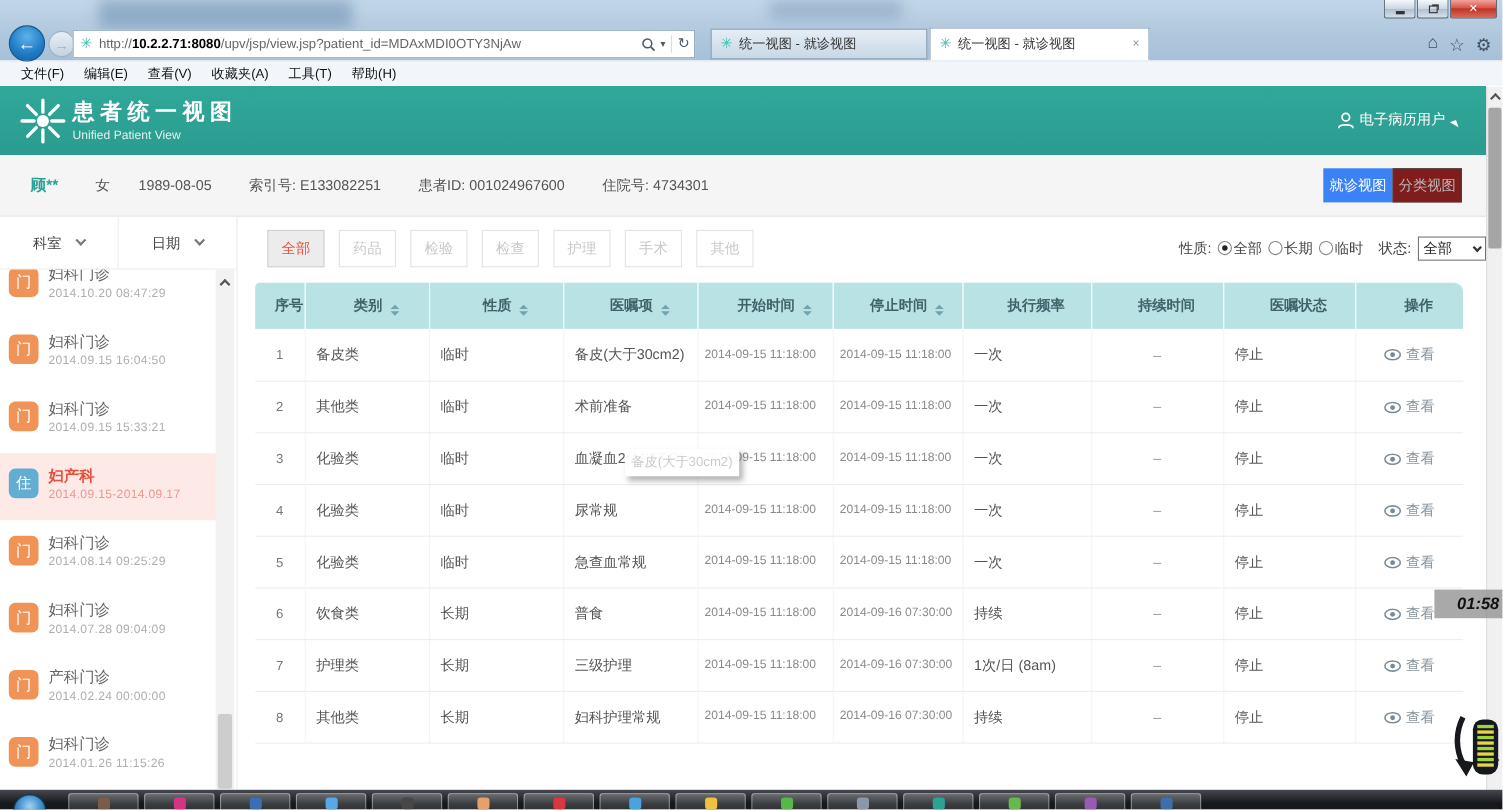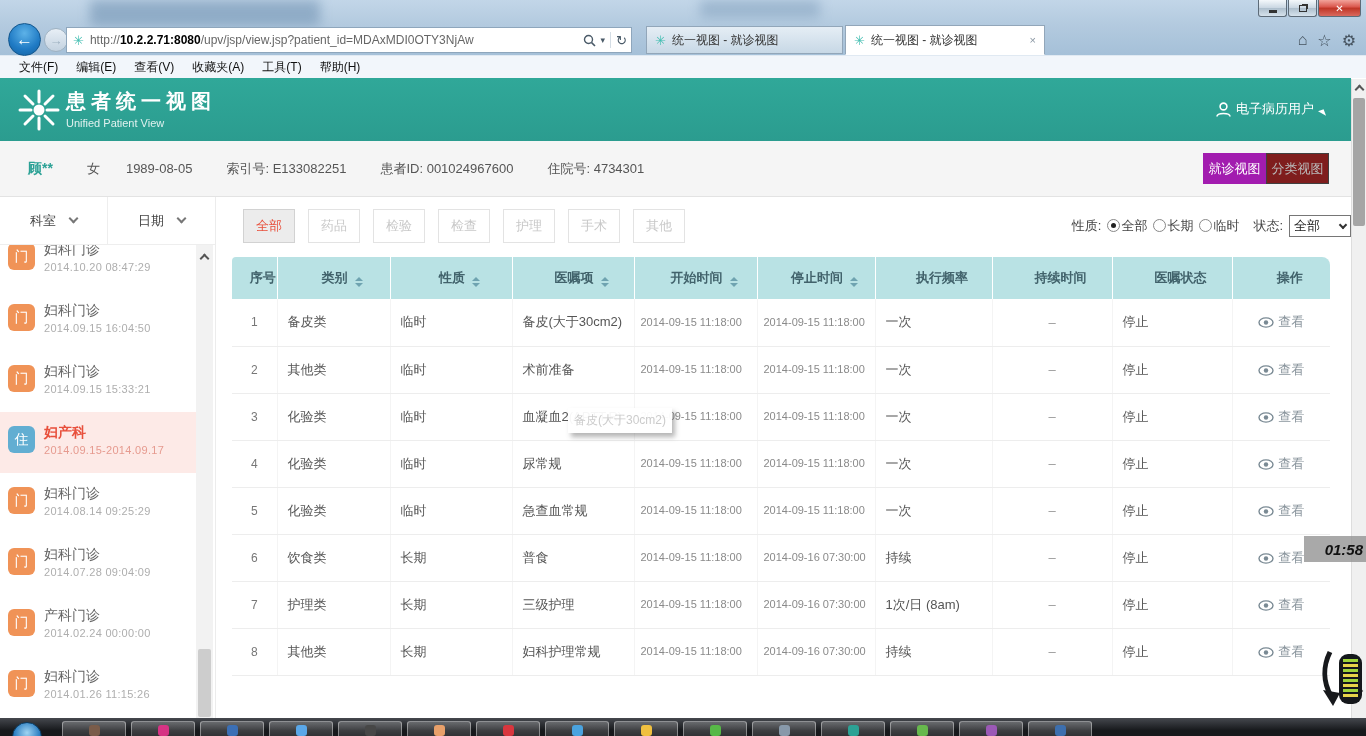--- a/index.html
+++ b/index.html
@@ -53,21 +53,21 @@
   .brand-sub{font-size:11px;color:rgba(255,255,255,.85);margin-top:2px;}
   .user{position:absolute;right:26px;top:22px;display:flex;align-items:center;color:#fff;font-size:13px;gap:4px;}
   .user-caret{width:0;height:0;border-left:6px solid transparent;border-top:7px solid #fff;margin:8px 0 0 1px;transform:rotate(-20deg);}
 
   .patientbar{position:absolute;left:0;top:63px;width:100%;height:56px;background:#f5f5f5;
     border-bottom:1px solid #e3e3e3;display:flex;align-items:center;padding-left:28px;font-size:13px;color:#555;}
   .p-name{color:#2ba195;font-weight:bold;font-size:14px;}
   .p-item{margin-left:34px;white-space:nowrap;}
   .view-btns{position:absolute;right:22px;top:12px;display:flex;}
   .vbtn{width:63px;height:31px;font-size:13px;display:flex;align-items:center;justify-content:center;}
-  .vbtn.active{background:#a21caf;color:#fff;}
+  .vbtn.active{background:#3b82f6;color:#fff;}
   .vbtn.idle{background:#7f1d1d;color:#b9b9b9;border:1px solid #404040;}
 
   
   .sidebar{position:absolute;left:0;top:119px;width:216px;height:521px;background:#fff;border-right:1px solid #ececec;}
   .side-filters{height:48px;border-bottom:1px solid #eee;display:flex;}
   .sf-cell{flex:1;display:flex;align-items:center;justify-content:center;gap:14px;font-size:13px;color:#444;}
   .sf-cell:first-child{border-right:1px solid #eee;}
   .chev{width:7px;height:7px;border-right:2px solid #777;border-bottom:2px solid #777;transform:rotate(45deg);margin-top:-4px;}
   .visit-list{position:absolute;left:0;top:48px;width:197px;bottom:0;overflow:hidden;}
   .visit-inner{margin-top:-16px;}

